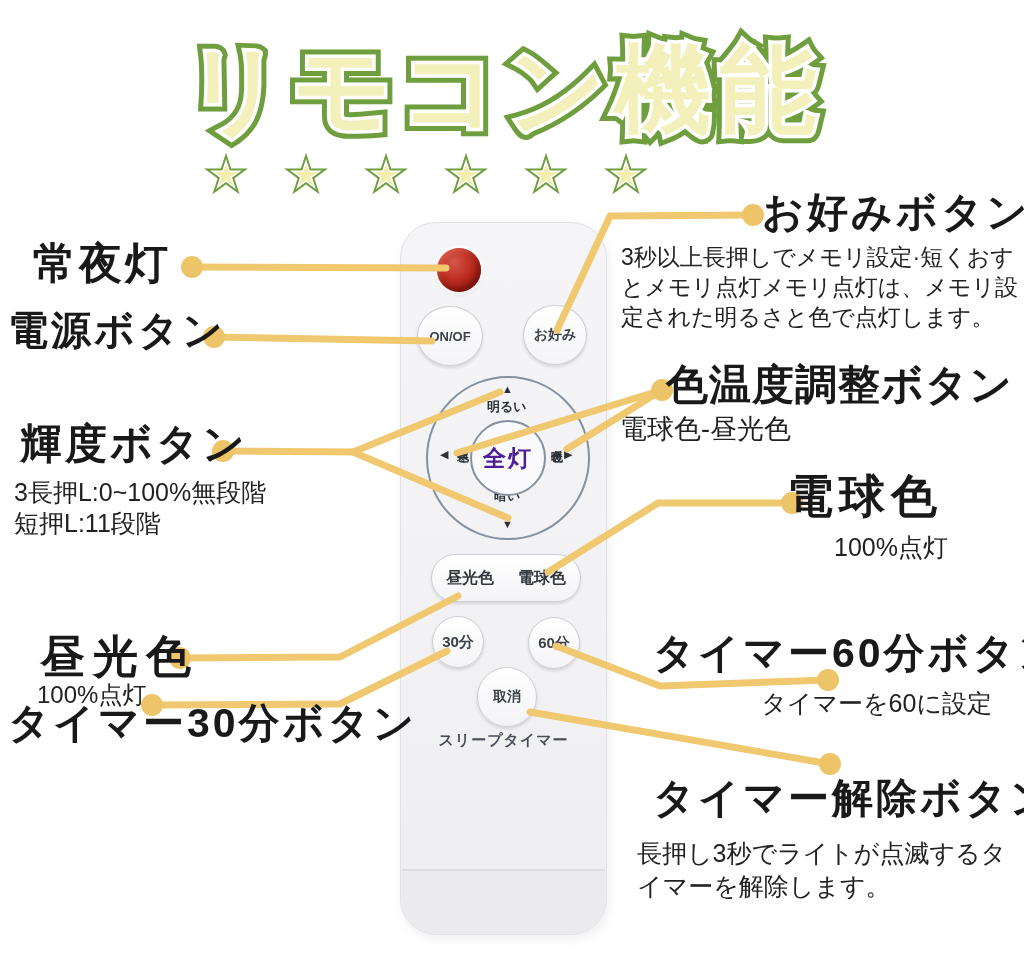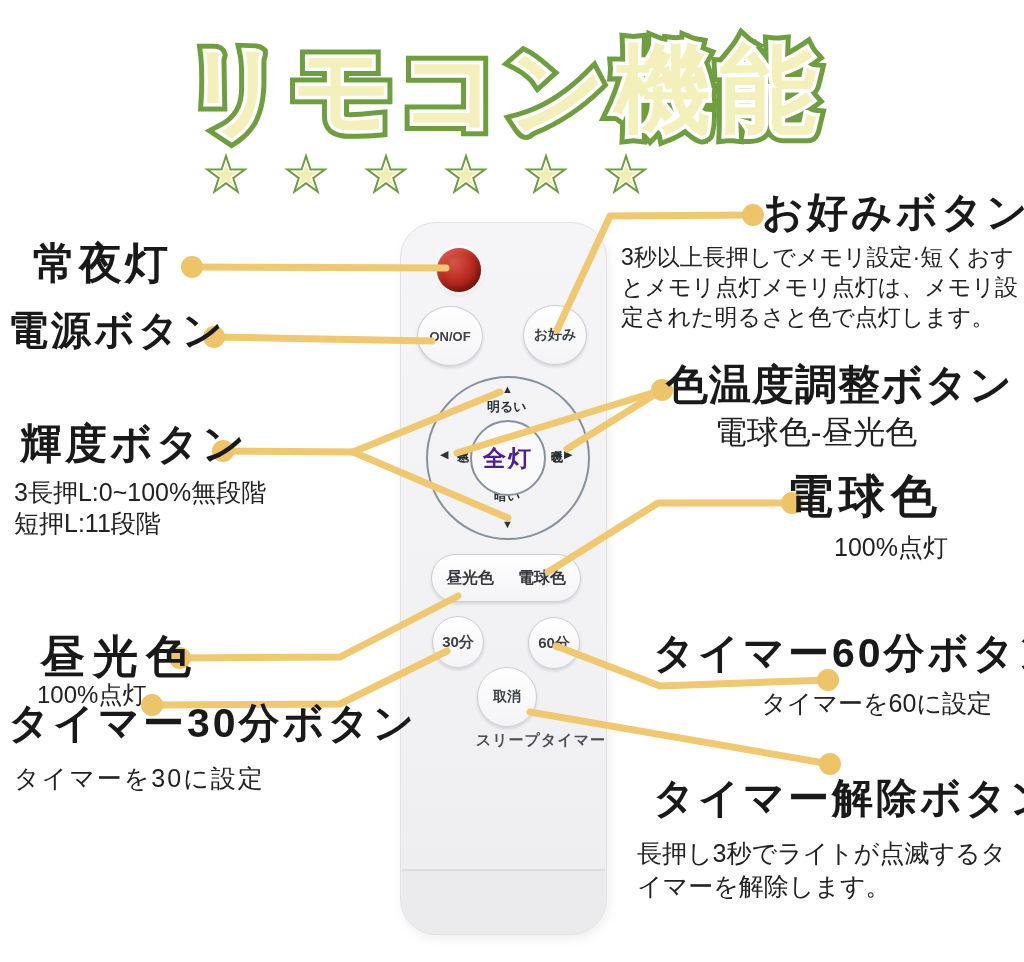--- a/index.html
+++ b/index.html
@@ -44,21 +44,21 @@
        display:flex;align-items:center;justify-content:center;
        font-size:23px;font-weight:bold;letter-spacing:2px;color:#4c1d95;}
   .pad-lbl{position:absolute;color:#2c3136;font-weight:bold;font-size:13px;white-space:nowrap;}
   .pad-arrow{position:absolute;color:#2c3136;font-size:11px;line-height:1;}
   .vtext{writing-mode:vertical-rl;font-size:12px;letter-spacing:0;}
   .pill{position:absolute;left:30px;top:331px;width:150px;height:48px;border-radius:24px;
         background:linear-gradient(180deg,#ffffff,#f4f4f7);border:1px solid #cdced4;
         box-shadow:0 2px 3px rgba(90,90,105,0.18);
         display:flex;align-items:center;justify-content:space-between;
         padding:0 14px;box-sizing:border-box;font-weight:bold;font-size:16px;color:#33373d;}
-  .sleep{position:absolute;left:0;top:508px;width:100%;text-align:right;
+  .sleep{position:absolute;left:0;top:508px;width:100%;text-align:center;
          font-size:15px;font-weight:bold;letter-spacing:1px;color:#4a4e57;}
 
   
   svg.lines{position:absolute;left:0;top:0;pointer-events:none;}
 
   
   .h{position:absolute;font-weight:bold;color:#191919;letter-spacing:3px;white-space:nowrap;line-height:1.1;}
   .d{position:absolute;color:#222222;line-height:1.3;}
 </style>
 </head>
@@ -178,34 +178,33 @@
   </svg>
 
   <div class="h" style="left:8px;top:308px;font-size:40px;">電源ボタン</div>
 
   <div class="h" style="left:33px;top:240px;font-size:43px;">常夜灯</div>
 
   <div class="h" style="left:762px;top:190px;font-size:41px;">お好みボタン</div>
   <div class="d" style="left:621px;top:243px;width:402px;font-size:23px;">3秒以上長押しでメモリ設定·短くおすとメモリ点灯メモリ点灯は、メモリ設定された明るさと色で点灯します。</div>
 
   <div class="h" style="left:666px;top:362px;font-size:42px;letter-spacing:1px;">色温度調整ボタン</div>
-  <div class="d" style="left:620px;top:412px;width:392px;font-size:32px;text-align:center;">電球色-昼光色</div>
+  <div class="d" style="left:620px;top:412px;width:392px;font-size:27px;text-align:left;">電球色-昼光色</div>
 
   <div class="h" style="left:20px;top:421px;font-size:42px;">輝度ボタン</div>
   <div class="d" style="left:14px;top:476px;font-size:25px;">3長押L:0~100%無段階</div>
   <div class="d" style="left:14px;top:507px;font-size:25px;">短押L:11段階</div>
 
   <div class="h" style="left:787px;top:471px;font-size:46px;letter-spacing:6px;">電球色</div>
   <div class="d" style="left:834px;top:531px;font-size:25px;">100%点灯</div>
 
   <div class="h" style="left:40px;top:632px;font-size:45px;letter-spacing:8px;">昼光色</div>
   <div class="d" style="left:37px;top:679px;font-size:24px;">100%点灯</div>
 
   <div class="h" style="left:8px;top:701px;font-size:41px;">タイマー30分ボタン</div>
-  <div class="d" style="left:14px;top:762px;font-size:25px;letter-spacing:2px;">タイマーを30に設定</div>
 
   <div class="h" style="left:653px;top:631px;font-size:41px;">タイマー60分ボタン</div>
   <div class="d" style="left:614px;top:687px;width:378px;font-size:25px;text-align:right;">タイマーを60に設定</div>
 
   <div class="h" style="left:653px;top:776px;font-size:41px;">タイマー解除ボタン</div>
   <div class="d" style="left:637px;top:837px;width:392px;font-size:25px;">長押し3秒でライトが点滅するタイマーを解除します。</div>
 
 </div>
 
 </body></html>

